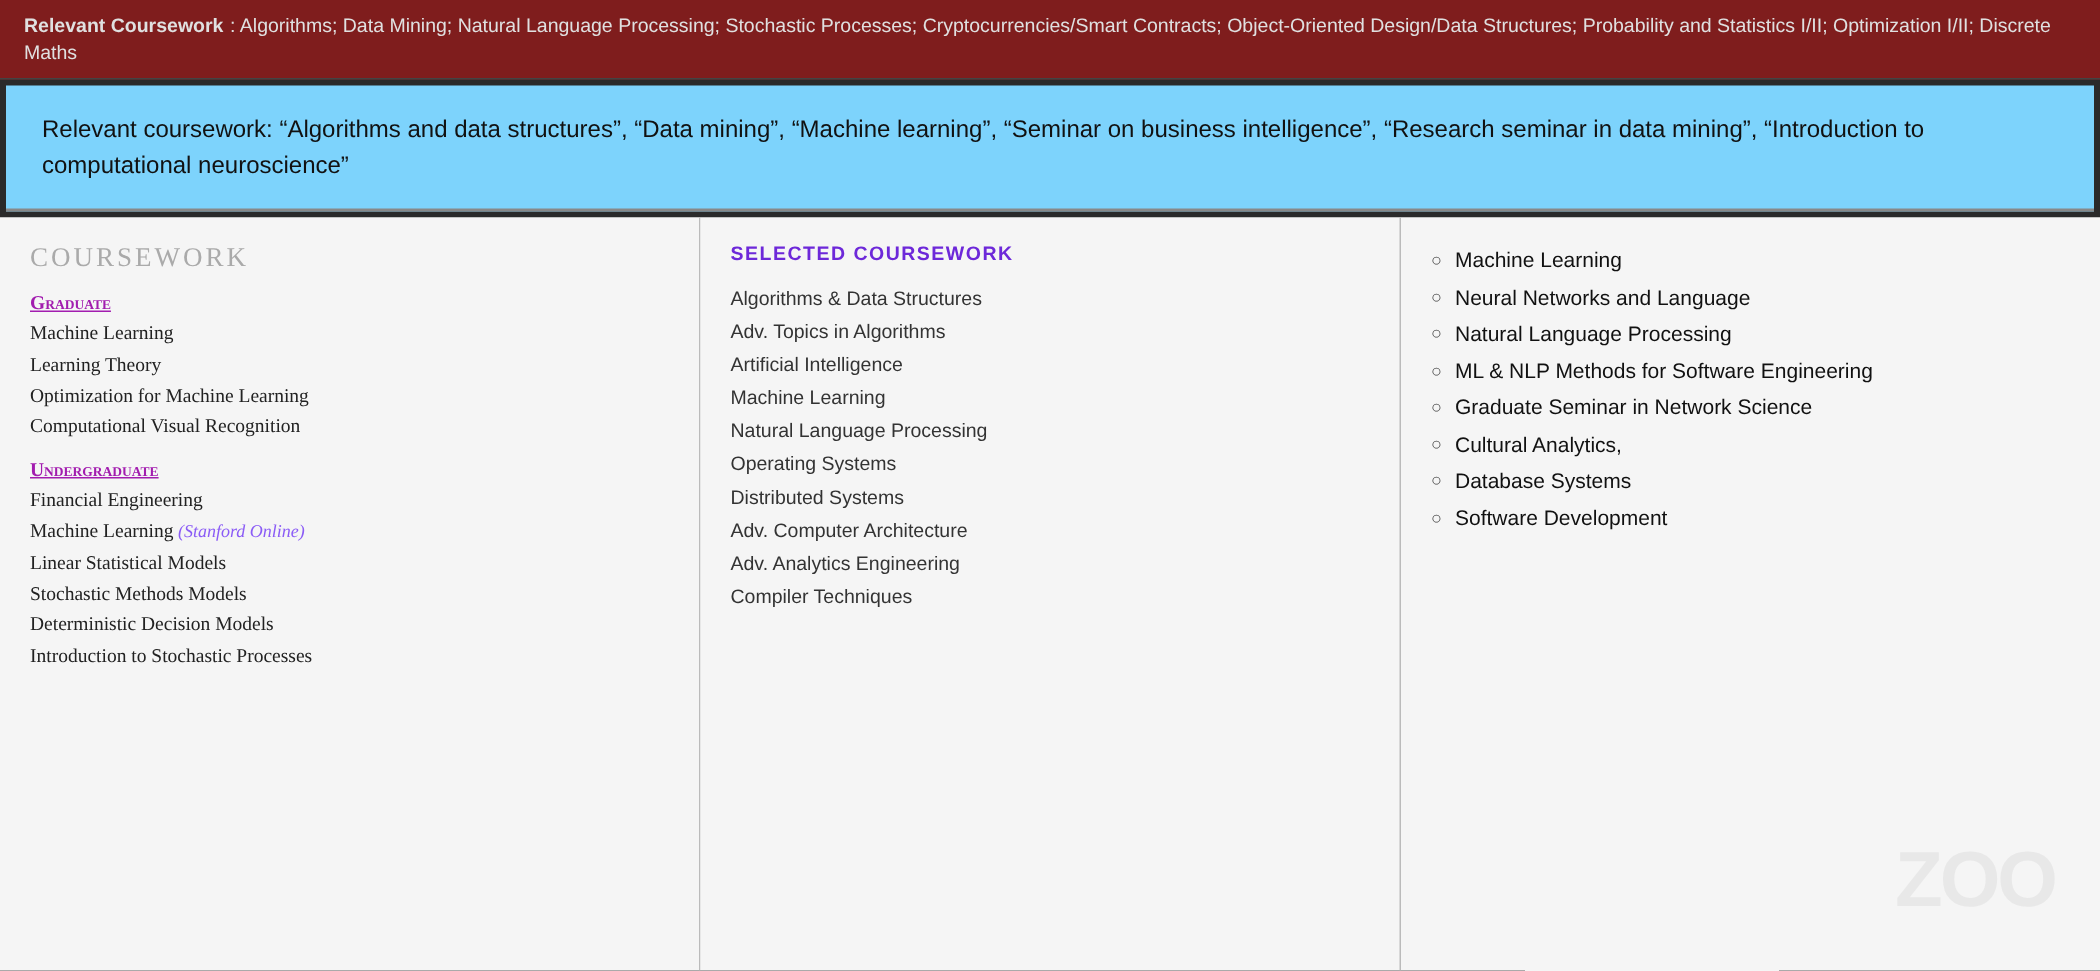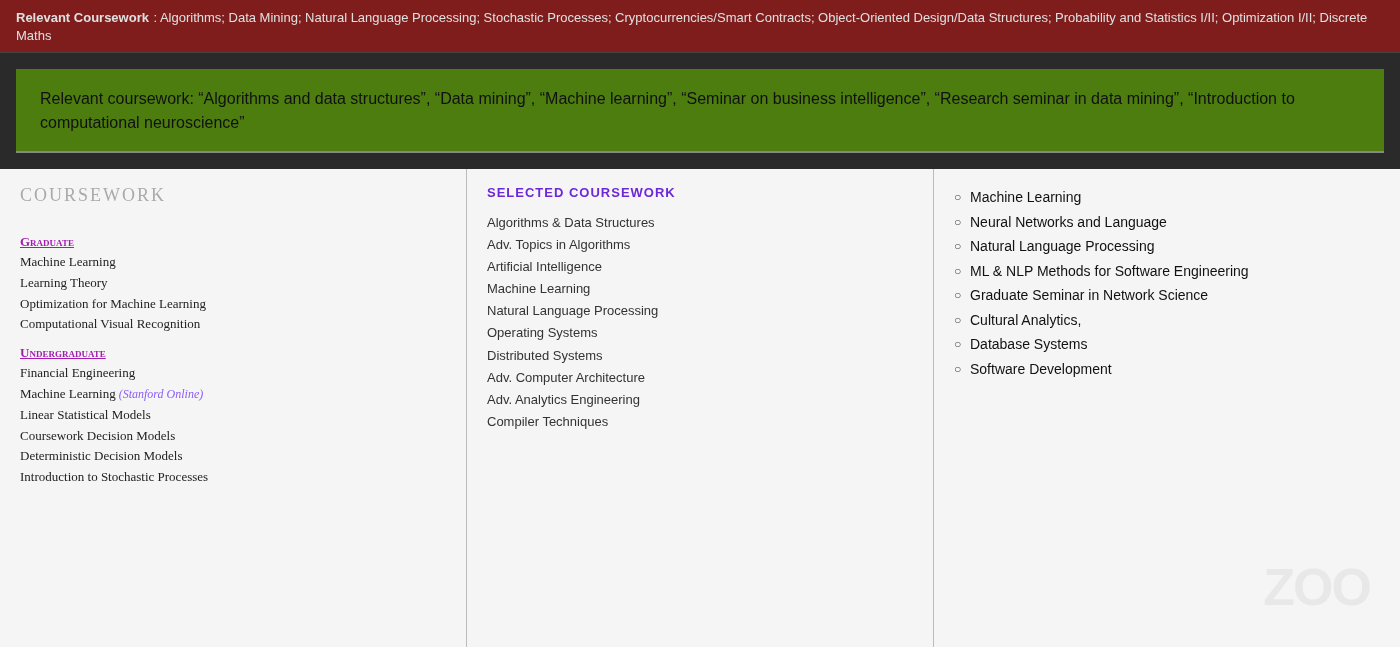--- a/index.html
+++ b/index.html
@@ -37,22 +37,22 @@
       color: #e0e0e0;
     }
 
     .top-banner .relevant-text {
       font-size: 13px;
       color: #e0e0e0;
     }
 
     
     .doc-area {
-      background: #4d7c0f;
-      margin: 16px;
+      background: #7dd3fc;
+      margin: 4px;
       padding: 18px 24px 16px 24px;
       border-bottom: 2px solid #888;
     }
 
     .doc-area .doc-text {
       font-size: 16px;
       color: #111;
       line-height: 1.5;
     }
 
@@ -75,21 +75,21 @@
       border-right: none;
     }
 
     
     .col-1-title {
       font-size: 18px;
       color: #aaa;
       letter-spacing: 2px;
       font-weight: normal;
       text-transform: uppercase;
-      margin-bottom: 28px;
+      margin-bottom: 12px;
       font-family: Georgia, serif;
     }
 
     .section-header {
       font-size: 13px;
       color: #a21caf;
       font-variant: small-caps;
       font-weight: bold;
       text-decoration: underline;
       margin-top: 6px;
@@ -193,21 +193,21 @@
         <div class="course-item">Learning Theory</div>
         <div class="course-item">Optimization for Machine Learning</div>
         <div class="course-item">Computational Visual Recognition</div>
       </div>
 
       <div class="section-header" style="margin-top:10px;">Undergraduate</div>
       <div>
         <div class="course-item">Financial Engineering</div>
         <div class="course-item">Machine Learning<span class="stanford-online"> (Stanford Online)</span></div>
         <div class="course-item">Linear Statistical Models</div>
-        <div class="course-item">Coursework Decision Models</div>
+        <div class="course-item">Stochastic Methods Models</div>
         <div class="course-item">Deterministic Decision Models</div>
         <div class="course-item">Introduction to Stochastic Processes</div>
       </div>
     </div>
 
     <div class="col">
       <div class="col-2-title">Selected Coursework</div>
       <div>
         <div class="selected-item">Algorithms &amp; Data Structures</div>
         <div class="selected-item">Adv. Topics in Algorithms</div>

